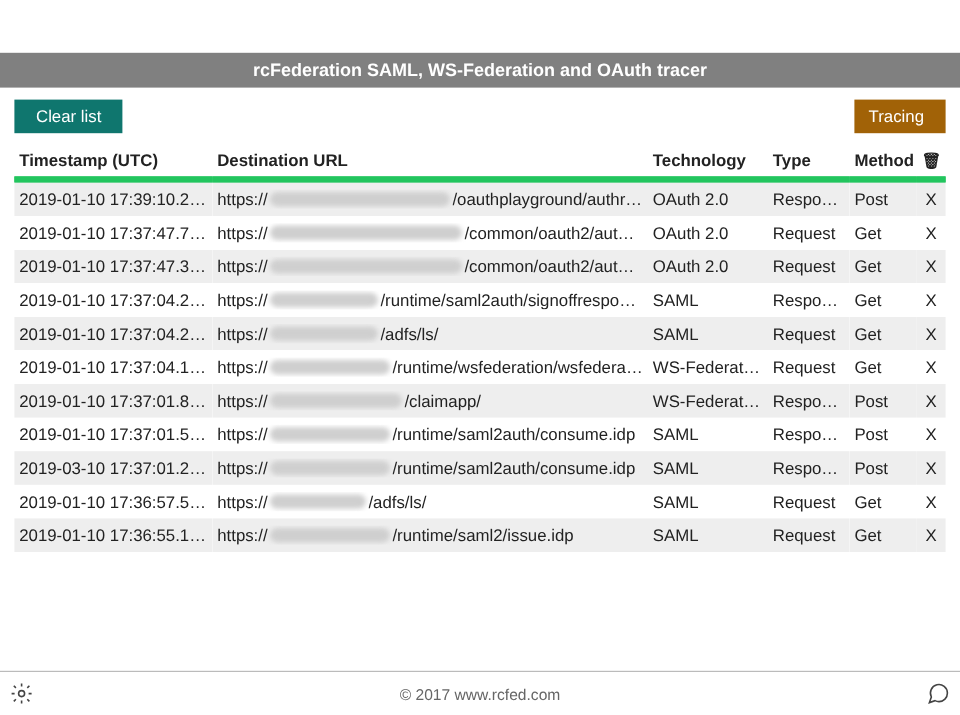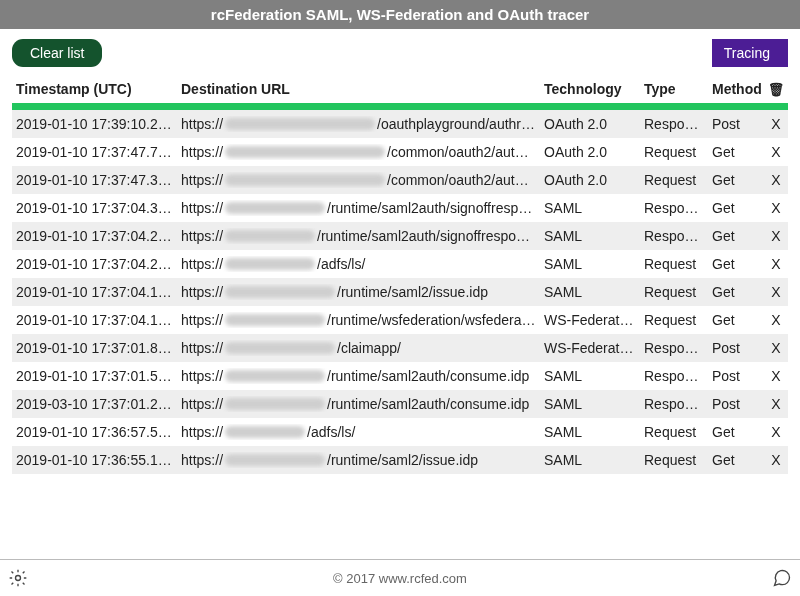--- a/index.html
+++ b/index.html
@@ -14,50 +14,51 @@
     overflow: hidden;
     position: relative;
   }
   .titlebar {
     background: #808080;
     color: #fff;
     font-weight: 600;
     text-align: center;
     padding: 6px 0;
     font-size: 15px;
+    margin-top: 44px;
   }
   .toolbar {
     display: flex;
     justify-content: space-between;
     padding: 10px 12px 4px 12px;
   }
   .btn {
     border: none;
     color: #fff;
     padding: 6px 18px;
     font-size: 14px;
     cursor: pointer;
     font-family: inherit;
   }
-  .btn-gray { background: #14532d; border-radius: 11px; }
-  .btn-green { background: #4c1d95; padding-left: 12px; }
+  .btn-gray { background: #0f766e; }
+  .btn-green { background: #a16207; padding-left: 12px; }
   .table-wrap {
     padding: 0 12px;
   }
   table {
     width: 100%;
     border-collapse: collapse;
     table-layout: fixed;
   }
   thead th {
     text-align: left;
     font-weight: 700;
     font-size: 14px;
     padding: 10px 4px 6px 4px;
-    border-bottom: 7px solid #22c55e;
+    border-bottom: 5px solid #22c55e;
     white-space: nowrap;
   }
   tbody td {
     padding: 6px 4px;
     white-space: nowrap;
     overflow: hidden;
     text-overflow: ellipsis;
     font-size: 14px;
     vertical-align: middle;
   }
@@ -172,68 +173,40 @@
               <span class="url-blur" style="width: 160px;"></span>
               <span class="url-path">/common/oauth2/authori…</span>
             </div>
           </td>
           <td>OAuth 2.0</td>
           <td>Request</td>
           <td>Get</td>
           <td class="del-x">X</td>
         </tr>
         <tr>
-          <td>2019-01-10 17:37:04.328</td>
-          <td>
-            <div class="url-cell">
-              <span class="url-prefix">https://</span>
-              <span class="url-blur" style="width: 100px;"></span>
-              <span class="url-path">/runtime/saml2auth/signoffrespo…</span>
-            </div>
-          </td>
-          <td>SAML</td>
-          <td>Response</td>
-          <td>Get</td>
-          <td class="del-x">X</td>
-        </tr>
-        <tr>
           <td>2019-01-10 17:37:04.286</td>
           <td>
             <div class="url-cell">
               <span class="url-prefix">https://</span>
               <span class="url-blur" style="width: 90px;"></span>
               <span class="url-path">/runtime/saml2auth/signoffresponse…</span>
             </div>
           </td>
           <td>SAML</td>
           <td>Response</td>
           <td>Get</td>
           <td class="del-x">X</td>
         </tr>
         <tr>
           <td>2019-01-10 17:37:04.248</td>
           <td>
             <div class="url-cell">
               <span class="url-prefix">https://</span>
               <span class="url-blur" style="width: 90px;"></span>
               <span class="url-path">/adfs/ls/</span>
-            </div>
-          </td>
-          <td>SAML</td>
-          <td>Request</td>
-          <td>Get</td>
-          <td class="del-x">X</td>
-        </tr>
-        <tr>
-          <td>2019-01-10 17:37:04.197</td>
-          <td>
-            <div class="url-cell">
-              <span class="url-prefix">https://</span>
-              <span class="url-blur" style="width: 110px;"></span>
-              <span class="url-path">/runtime/saml2/issue.idp</span>
             </div>
           </td>
           <td>SAML</td>
           <td>Request</td>
           <td>Get</td>
           <td class="del-x">X</td>
         </tr>
         <tr>
           <td>2019-01-10 17:37:04.134</td>
           <td>

